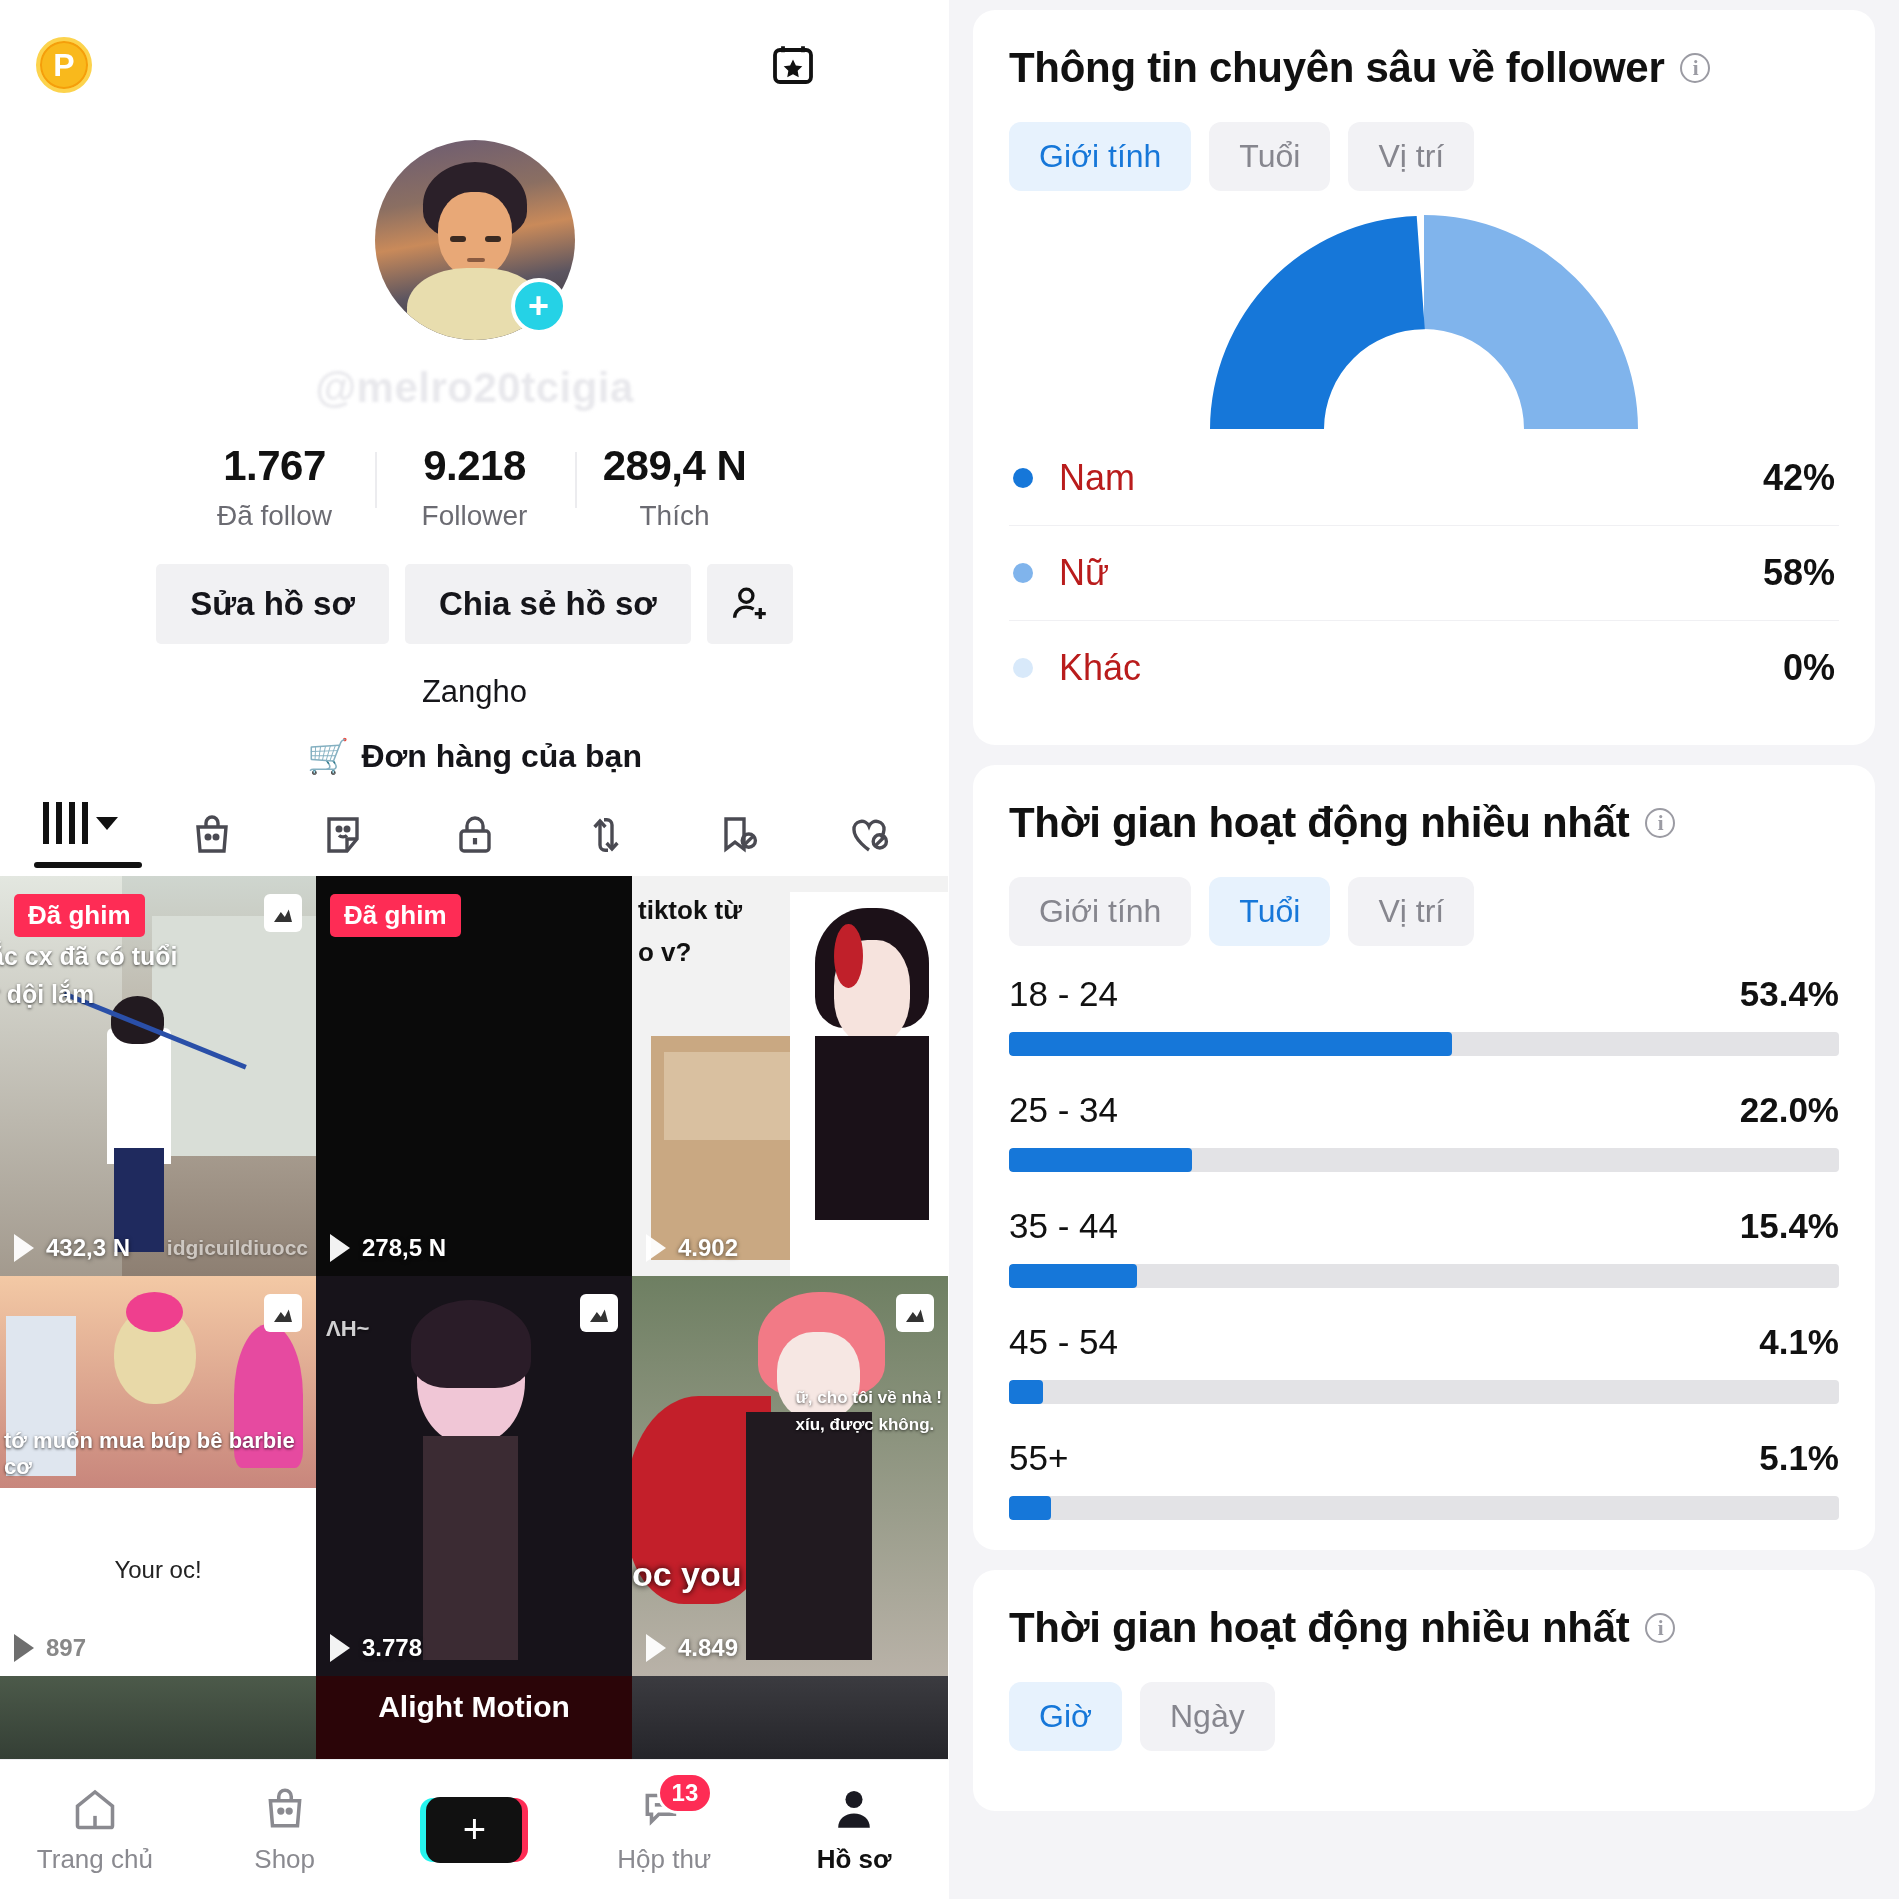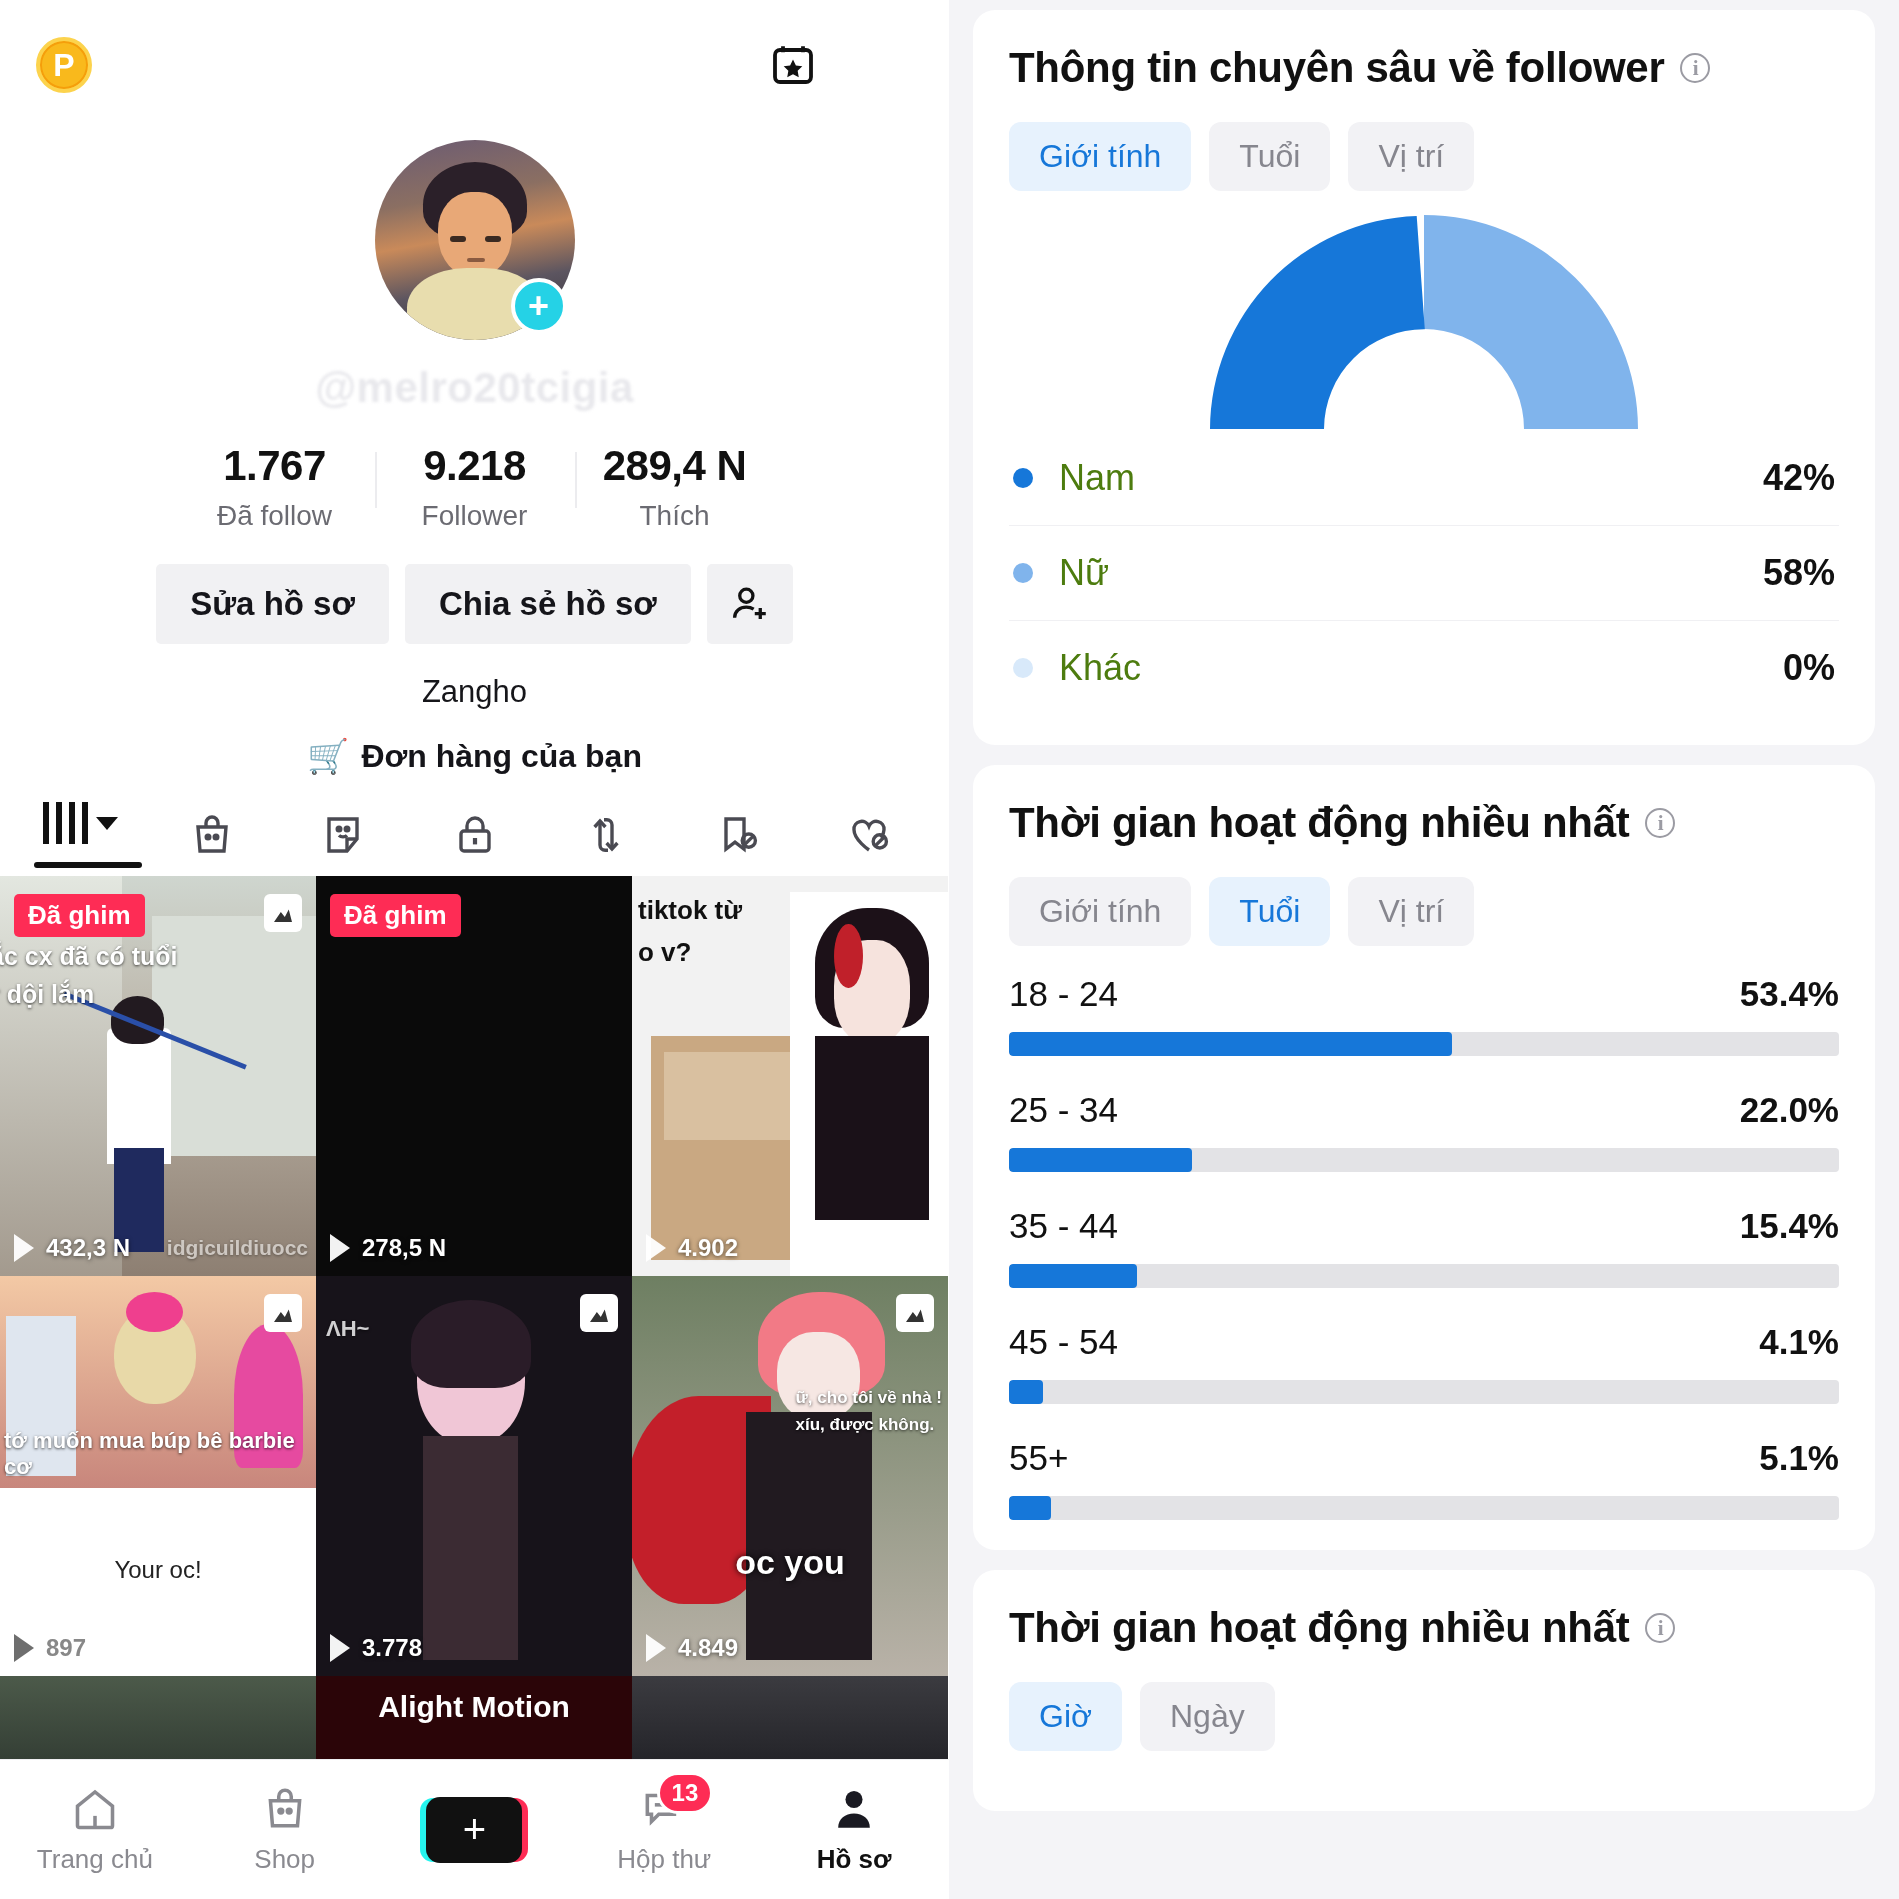--- a/index.html
+++ b/index.html
@@ -157,21 +157,21 @@
   }
   .seg-btn.on { background: #e7f2fd; color: #1677d9; }
 
   .gauge-wrap { height: 210px; display: flex; align-items: flex-end; justify-content: center; margin-top: 30px; }
 
   .legend-row {
     display: flex; align-items: center; padding: 26px 4px; border-bottom: 1.5px solid #f0f0f3;
   }
   .legend-row:last-child { border-bottom: none; }
   .dot { width: 20px; height: 20px; border-radius: 50%; margin-right: 26px; flex: 0 0 20px;}
-  .legend-name { font-size: 36px; color: #4d7c0f; }
+  .legend-name { font-size: 36px; color: #b91c1c; }
   .legend-val { margin-left: auto; font-size: 36px; font-weight: 700; color: #111; }
 
   .bar-row { margin-top: 34px; }
   .bar-row:first-of-type { margin-top: 28px; }
   .bar-head { display: flex; align-items: baseline; }
   .bar-label { font-size: 35px; color: #111; }
   .bar-pct { margin-left: auto; font-size: 35px; font-weight: 700; color: #111; }
   .bar-track {
     margin-top: 18px; height: 24px; background: #e3e3e6; border-radius: 4px; overflow: hidden;
   }
@@ -381,21 +381,21 @@
         </div>
       </div>
 
       <div class="vcell" style="background:linear-gradient(180deg,#6e7f62,#b9b2a8);">
         <div style="position:absolute;left:-2%;top:30%;width:46%;height:52%;background:#c31f2a;border-radius:50% 0 40% 40%;"></div>
         <div style="position:absolute;left:40%;top:4%;width:40%;height:26%;background:#f27a86;border-radius:48% 48% 30% 30%;"></div>
         <div style="position:absolute;left:46%;top:14%;width:26%;height:22%;background:#f6e7e3;border-radius:44%;"></div>
         <div style="position:absolute;left:36%;top:34%;width:40%;height:62%;background:#211a20;"></div>
         <div class="vcap" style="right:6px;top:108px;font-size:17px;line-height:1.6;">ữ, cho tôi về nhà !<br>xíu, được không.</div>
         <div class="multi"></div>
-        <div style="position:absolute;left:0;bottom:94px;width:100%;text-align:center;color:#fff;font-size:34px;font-weight:800;text-shadow:0 0 6px #000;">oc you</div>
+        <div style="position:absolute;left:0;bottom:82px;width:100%;text-align:left;color:#fff;font-size:34px;font-weight:800;text-shadow:0 0 6px #000;">oc you</div>
         <div class="plays">
           <div class="ptri"></div>
             <span>4.849</span>
         </div>
       </div>
 
       <div class="vcell" style="height:120px;background:linear-gradient(180deg,#4c5a4a,#2a332c);"></div>
       <div class="vcell" style="height:120px;background:#2b0508;">
         <div style="position:absolute;left:0;top:14px;width:100%;text-align:center;color:#fff;font-size:30px;font-weight:600;">Alight Motion</div>
       </div>

